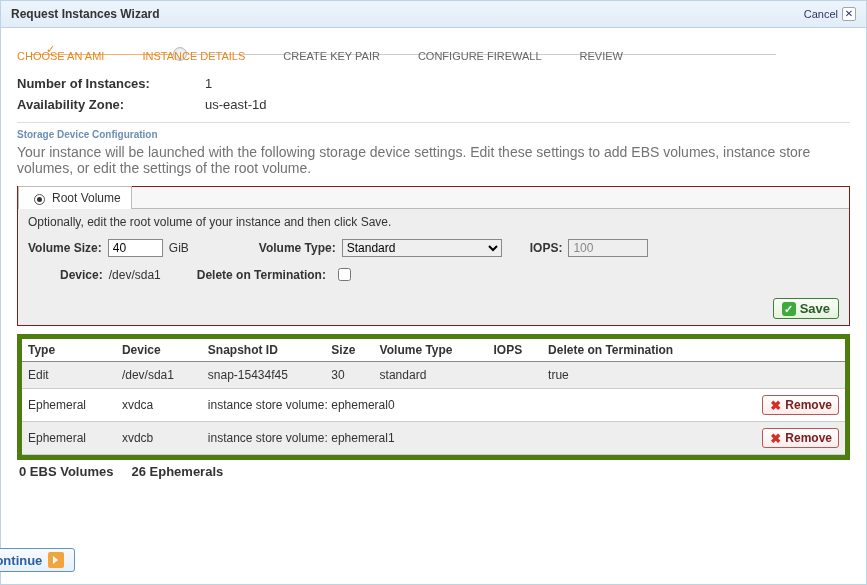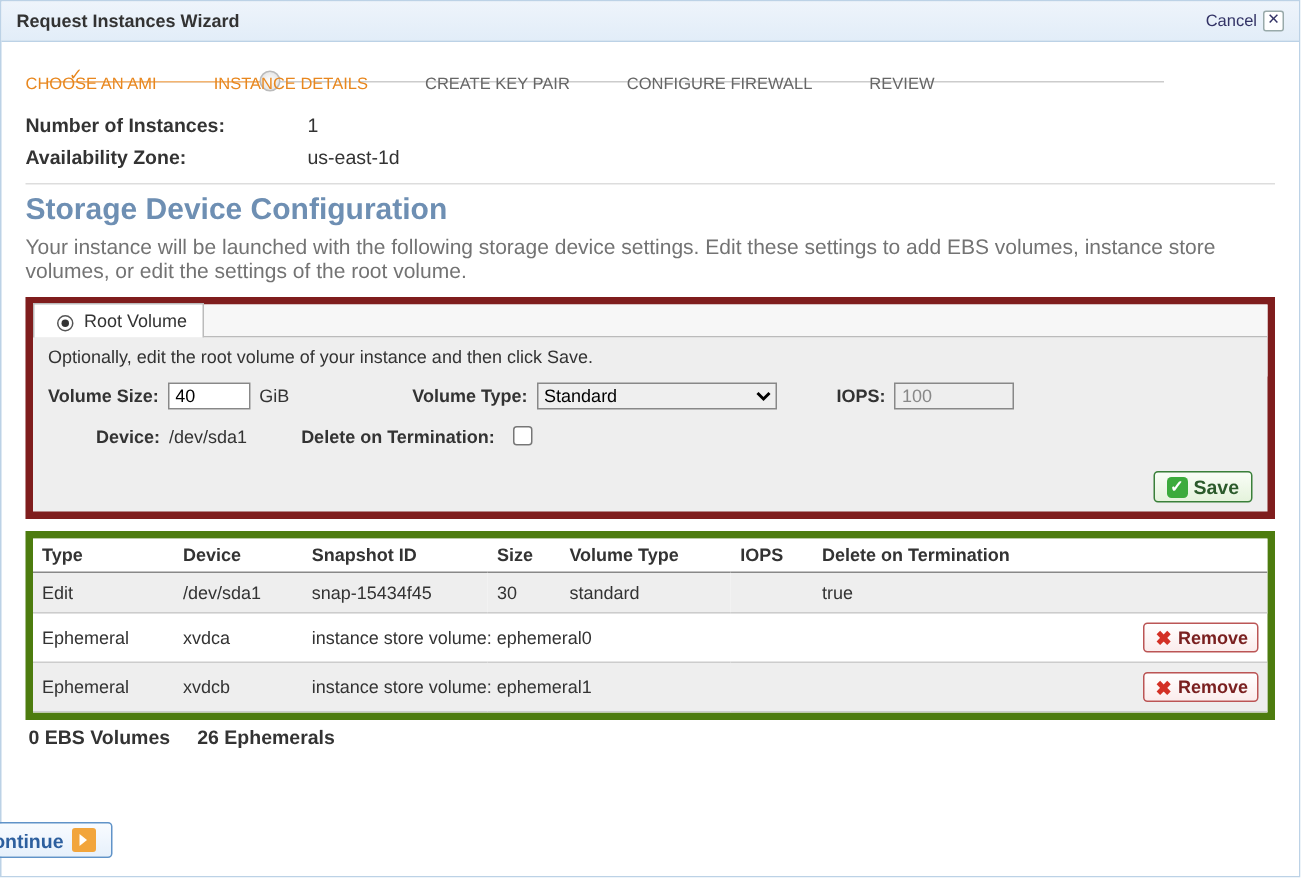--- a/index.html
+++ b/index.html
@@ -14,28 +14,28 @@
   .step + .step { margin-left:38px; }
   .step.completed, .step.current { color:#e8871e; }
   .line { position:absolute; left:30px; right:90px; top:26px; height:1px; background:#ccc; }
   .line-orange { position:absolute; left:30px; width:150px; top:26px; height:1px; background:#f3b470; }
   .knob { position:absolute; left:172px; top:19px; width:14px; height:14px; border-radius:50%; background:radial-gradient(#fff,#ddd); border:1px solid #bbb; }
   .checkmark { position:absolute; left:45px; top:15px; color:#e8871e; font-size:11px; }
   .body { padding:4px 16px 0; }
   .kvrow { display:flex; gap:18px; margin:6px 0; font-size:13px; }
   .kvrow .k { font-weight:bold; width:170px; }
   .hr { height:1px; background:#ddd; margin:10px 0 6px; }
-  .section-title { color:#6e8fb3; font-weight:bold; font-size:20px; margin:4px 0; }
+  .section-title { color:#6e8fb3; font-weight:bold; font-size:10px; margin:4px 0; }
   .section-desc { font-size:14px; color:#737373; margin:4px 0 10px; }
-  .panel { border:5px solid #7f1d1d; background:#eee; padding:0; }
+  .panel { border:1px solid #7f1d1d; background:#eee; padding:0; }
   .tabs { display:flex; background:#f7f7f7; border-bottom:1px solid #bbb; }
   .tab { padding:4px 10px; border-right:1px solid #ccc; display:flex; align-items:center; gap:4px; font-size:12px; }
   .tab.selected { background:#fff; border-top:1px solid #bbb; border-left:1px solid #bbb; border-right:1px solid #bbb; margin-top:-1px; margin-bottom:-1px; }
   .subtext { padding:6px 10px; font-size:12px; background:#eee; }
-  .formrow { display:flex; align-items:center; gap:40px; padding:4px 10px 0; font-size:12px; }
+  .formrow { display:flex; align-items:center; gap:28px; padding:4px 10px 0; font-size:12px; }
   .formrow2 { display:flex; align-items:center; gap:24px; padding:8px 10px 10px; font-size:12px; }
   .lbl { font-weight:bold; }
   input[type=text].box { border:1px solid #888; padding:1px 4px; font-size:12px; }
   .iops { background:#eee; color:#888; }
   select.sel { border:1px solid #888; font-size:12px; width:160px; }
   .save-wrap { text-align:right; padding:4px 10px 6px; }
   .btn-save { display:inline-flex; align-items:center; gap:4px; border:1px solid #3a803a; background:linear-gradient(#f9fdf7,#e5f3dc); border-radius:3px; padding:2px 8px; font-weight:bold; color:#2b5a2b; cursor:pointer; font-size:13px; }
   .chk-green { display:inline-block; width:14px; height:14px; background:#3cab3c; border-radius:3px; color:#fff; text-align:center; line-height:14px; font-size:11px; }
   .tbl-wrap { margin-top:8px; border:5px solid #4d7c0f; }
   .tbl-scroll { max-height:120px; overflow-y:scroll; }

